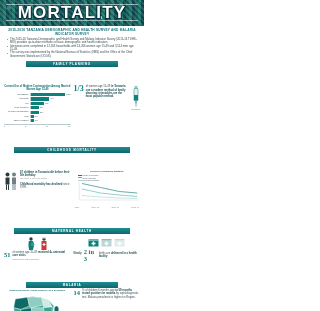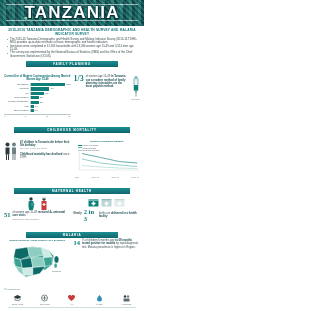--- a/index.html
+++ b/index.html
@@ -77,21 +77,21 @@
     background:#ffffff;
   }
   .secbar:before{left:0;} .secbar:after{right:0;}
   .secbar span{
     position:relative; z-index:2;
     font-size:3px; font-weight:bold; color:#fff; letter-spacing:.7px;
   }
   .secbar.wide:before,.secbar.wide:after{width:14px;}
 
   
-  .panel { display:flex; padding:8px 4px; gap:3px; }
+  .panel { display:flex; padding:18px 4px; gap:3px; }
   .half { flex:1; }
 
   
   .chart-title{
     font-size:2.6px; font-weight:bold; color:#0d6a72;
     text-align:center; margin-bottom:1.5px; line-height:3px;
   }
   .barrow{ display:flex; align-items:center; height:3.6px; margin-bottom:.8px; }
   .barlabel{
     width:26px; text-align:right; padding-right:1.5px;
@@ -146,21 +146,21 @@
 
   .divider{ height:.5px; background:#cfe0e1; margin:1px 4px; }
 </style>
 </head>
 <body>
 
 <div class="page">
 
   <div class="hdr">
     <div class="hdr-tape"></div>
-    <div class="hdr-title">TANZANIA</div>
+    <div class="hdr-title">MORTALITY</div>
   </div>
 
   <div class="intro">
     <div class="intro-title">
       <span>2015-2016 TANZANIA DEMOGRAPHIC AND HEALTH SURVEY</span>
       <span class="em">AND MALARIA INDICATOR SURVEY</span>
     </div>
     <div class="bullets">
       <div class="bullet">The 2015-16 Tanzania Demographic and Health Survey and Malaria Indicator Survey (2015-16 TDHS-MIS) provides up-to-date estimates of basic demographic and health indicators.</div>
       <div class="bullet">Interviews were completed in 12,563 households with 13,266 women age 15-49 and 3,514 men age 15-49.</div>

